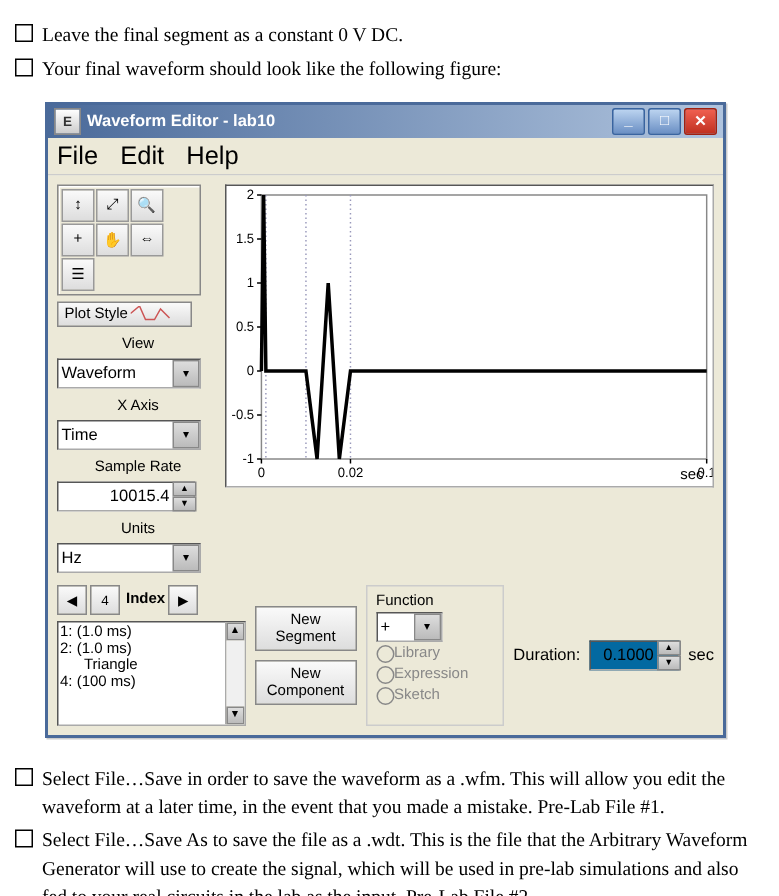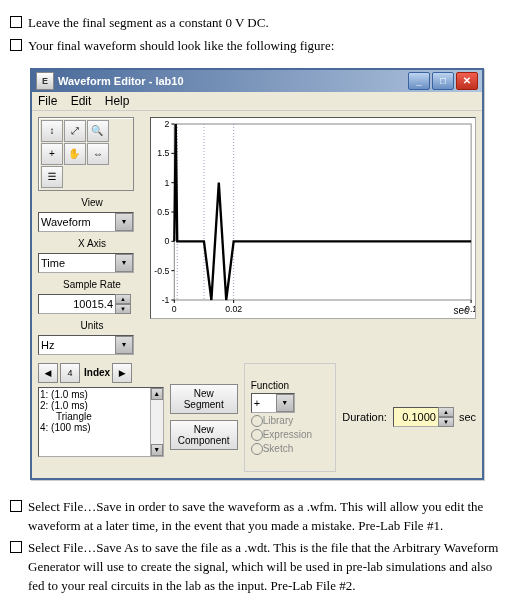--- a/index.html
+++ b/index.html
@@ -7,21 +7,21 @@
 .bullet-mark { width: 10px; height: 10px; border: 1px solid #000; margin-right: 6px; margin-top: 2px; flex-shrink: 0; }
 .bullet-text { flex: 1; line-height: 1.45; }
 .bold { font-weight: normal; }
 .app-window { border: 2px solid #4a6a9a; margin: 12px 0 18px 20px; box-shadow: 1px 1px 0 #ccc; width: 454px; box-sizing: border-box; }
 .titlebar { display: flex; align-items: center; background: linear-gradient(to right, #4a6a9a, #b0c4de); height: 22px; padding: 0 4px; }
 .title-icon { width: 16px; height: 16px; display: flex; align-items: center; justify-content: center; font-size: 9px; font-weight: bold; color: #333; background: linear-gradient(#fff,#ccc); border:1px solid #888; margin-right: 4px; font-family: sans-serif; }
 .title-text { color: #fff; font-family: Arial, sans-serif; font-size: 11px; font-weight: bold; flex: 1; }
 .win-btns { display: flex; gap: 2px; }
 .win-btn { width: 20px; height: 16px; background: linear-gradient(#bcd4f0,#6a8fc4); border: 1px solid #3964a0; border-radius: 2px; display: flex; align-items: center; justify-content: center; color: #fff; font-family: Arial; font-size: 10px; font-weight: bold; }
 .win-btn.close { background: linear-gradient(#f06050,#c03020); border-color: #a02010; }
-.menubar { background: #ece9d8; font-family: Arial, sans-serif; font-size: 12px; padding: 2px 6px; border-bottom: 1px solid #ccc; }
+.menubar { background: #ece9d8; font-family: Arial, sans-serif; font-size: 17px; padding: 2px 6px; border-bottom: 1px solid #ccc; }
 .menuitem { display: inline-block; margin-right: 10px; }
 .app-body { background: #ece9d8; padding: 6px; font-family: Arial, sans-serif; font-size: 11px; }
 .upper-row { display: flex; }
 .left-panel { width: 108px; display: flex; flex-direction: column; gap: 4px; }
 .toolbar-box { border: 1px solid #888; background: #ece9d8; padding: 2px; display: flex; flex-wrap: wrap; gap: 1px; width: 90px; box-shadow: inset 1px 1px 0 #fff; }
 .tool-btn { width: 20px; height: 20px; border: 1px solid #999; background: linear-gradient(#fafafa,#ddd); display: flex; align-items: center; justify-content: center; font-size: 10px; }
 .ps-btn { border: 1px solid #888; background: linear-gradient(#fafafa,#ddd); font-size: 10px; padding: 2px 4px; display: inline-flex; align-items: center; gap: 2px; width: 90px; box-sizing: border-box; }
 .field-label { text-align: center; font-size: 10px; margin-top: 2px; }
 .select-box { width: 90px; height: 18px; border: 1px inset #aaa; background: #fff; display: flex; align-items: center; padding: 0 2px; position: relative; font-size: 11px; }
 .select-box .arrow { position: absolute; right: 0; top: 0; width: 16px; height: 16px; background: linear-gradient(#ddd,#bbb); border: 1px solid #888; display: flex; align-items: center; justify-content: center; font-size: 8px; }
@@ -38,28 +38,28 @@
 .index-label { font-size: 10px; margin-left: 2px; font-weight: bold; }
 .listbox { border: 1px inset #aaa; background: #fff; height: 68px; overflow: hidden; position: relative; font-size: 10px; }
 .list-inner { padding: 1px; }
 .list-row { line-height: 11px; white-space: nowrap; }
 .list-row.sub { padding-left: 16px; }
 .scroll-v { position: absolute; right: 0; top: 0; bottom: 0; width: 12px; background: #ece9d8; border-left: 1px solid #aaa; display: flex; flex-direction: column; }
 .scroll-btn { width: 12px; height: 12px; background: linear-gradient(#ddd,#bbb); border: 1px solid #888; font-size: 7px; display: flex; align-items: center; justify-content: center; box-sizing: border-box; }
 .scroll-track { flex: 1; background: #f0f0f0; }
 .mid-col { display: flex; flex-direction: column; gap: 6px; align-items: center; justify-content: center; }
 .gui-btn { width: 66px; height: 28px; border: 1px solid #888; background: linear-gradient(#fafafa,#ddd); font-size: 10px; display: flex; align-items: center; justify-content: center; text-align: center; line-height: 1.1; }
-.func-panel { border: 1px groove #ccc; padding: 16px 6px; width: 100px; }
+.func-panel { border: 1px groove #ccc; padding: 4px 6px; width: 100px; }
 .func-title { font-size: 10px; margin-bottom: 2px; }
 .radio-row { display: flex; align-items: center; gap: 0; font-size: 10px; color: #888; margin-top: 2px; }
 .radio-dot { width: 10px; height: 10px; border: 1px solid #888; border-radius: 50%; }
 .right-col { display: flex; flex-direction: column; gap: 10px; justify-content: center; flex:1; }
 .nv-row { display: flex; align-items: center; gap: 6px; font-size: 11px; }
 .text-input { border: 1px inset #aaa; background: #fff; height: 18px; width: 100px; }
-.dur-box { border: 1px inset #aaa; background: #fef9c3; height: 18px; width: 58px; display: flex; align-items: center; position: relative; font-size: 11px; }
+.dur-box { border: 1px inset #aaa; background: #0369a1; height: 18px; width: 58px; display: flex; align-items: center; position: relative; font-size: 11px; }
 .dur-box .val { flex: 1; text-align: right; padding-right: 2px; }
 </style>
 </head>
 <body>
 
 <div class="bullet-row">
   <div class="bullet-mark"></div>
   <div class="bullet-text">Leave the final segment as a constant 0 V DC.</div>
 </div>
 
@@ -87,20 +87,26 @@
     <div class="upper-row">
       <div class="left-panel">
         <div class="toolbar-box">
           <div class="tool-btn">↕</div>
           <div class="tool-btn">⤢</div>
           <div class="tool-btn">🔍</div>
           <div class="tool-btn">+</div>
           <div class="tool-btn">✋</div>
           <div class="tool-btn">⇔</div>
           <div class="tool-btn">☰</div>
+        </div>
+        <div class="ps-btn">
+          <span>Plot Style</span>
+          <svg width="28" height="10">
+              <polyline points="0,5 6,0 10,9 16,9 20,2 26,8" fill="none" stroke="#c55" stroke-width="1"></polyline>
+            </svg>
         </div>
         <div class="field-label">View</div>
         <div class="select-box">
           <span>Waveform</span>
           <div class="arrow">▾</div>
         </div>
         <div class="field-label">X Axis</div>
         <div class="select-box">
           <span>Time</span>
           <div class="arrow">▾</div>

